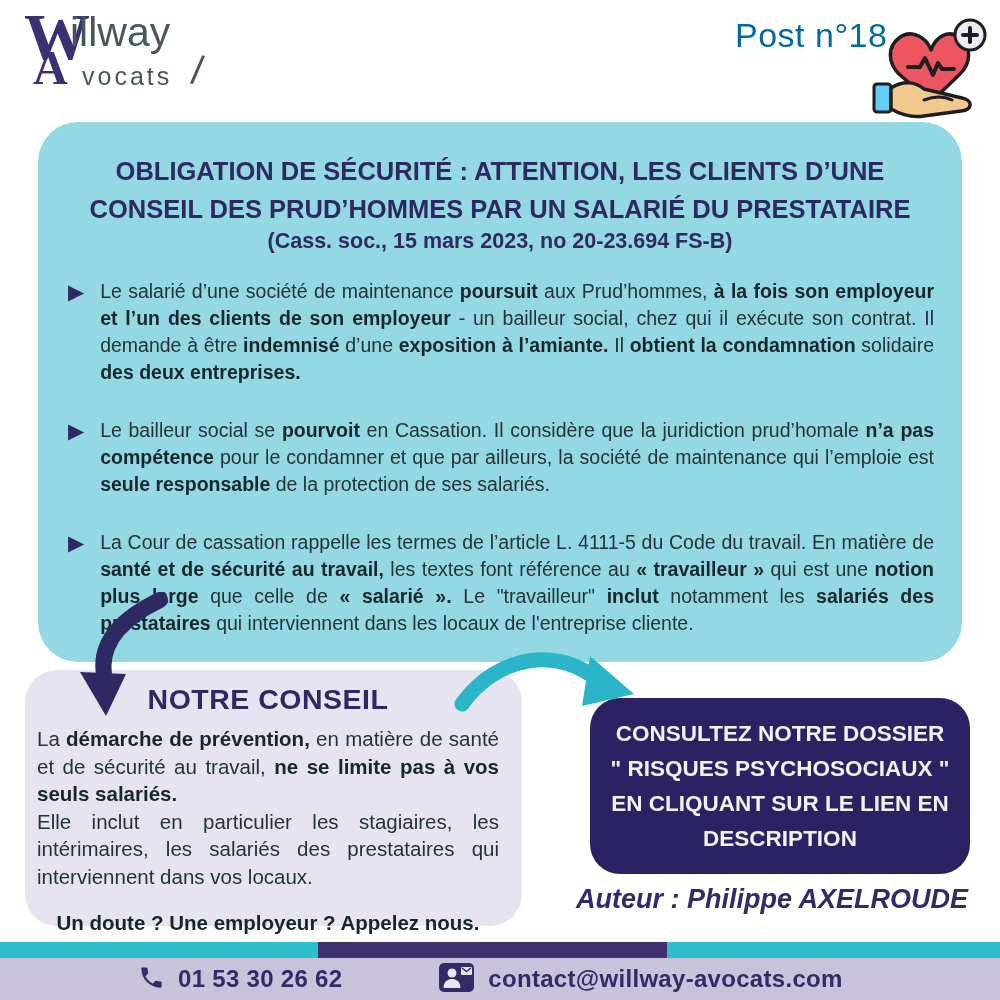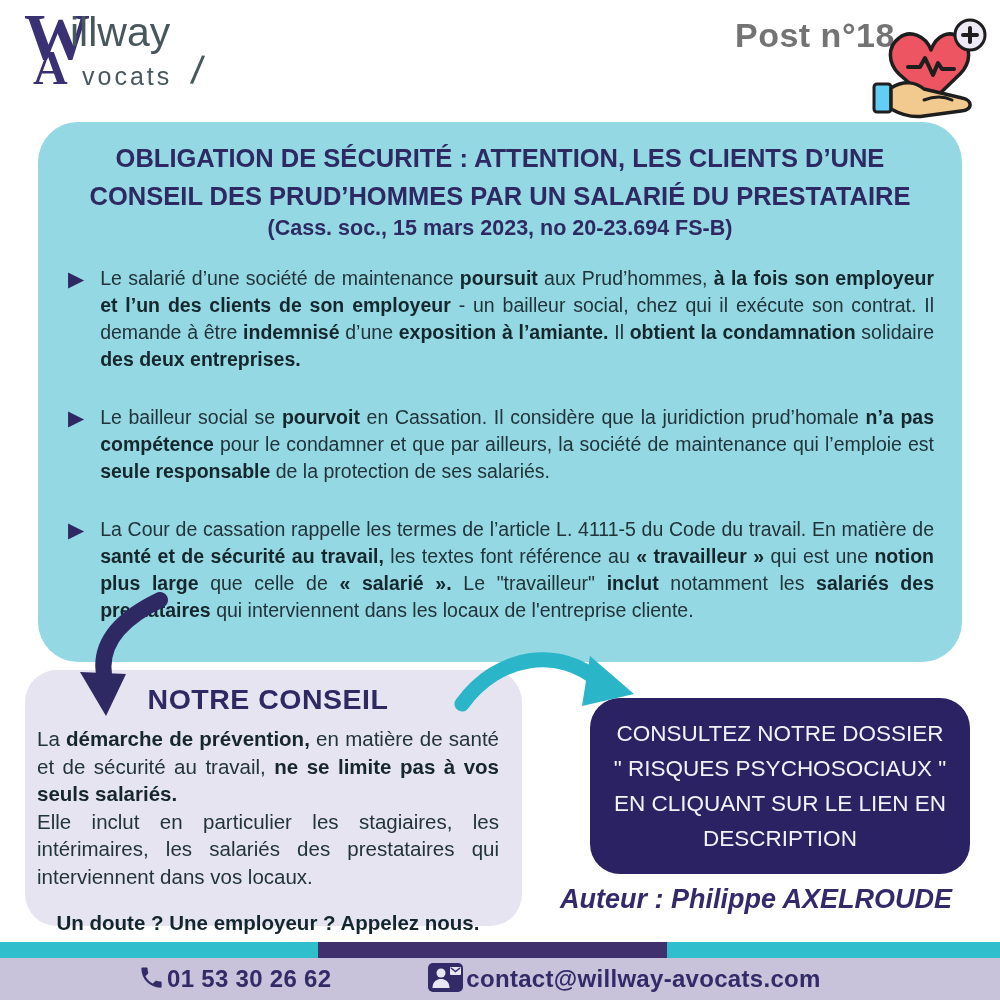--- a/index.html
+++ b/index.html
@@ -15,27 +15,27 @@
   .logo .brand{position:absolute;left:46px;top:2px;font-size:41px;color:#47575c;line-height:1;}
   .logo .subbrand{position:absolute;left:58px;top:54px;font-size:25px;letter-spacing:3px;
                   color:#47575c;line-height:1;}
   .logo .slash{position:absolute;left:168px;top:40px;font-size:40px;color:#47575c;
                transform:rotate(8deg);line-height:1;}
 
   .main-title{position:absolute;left:160px;top:30px;width:680px;text-align:center;
               color:#e1161d;font-weight:800;font-size:33px;line-height:44px;letter-spacing:.5px;}
   .main-title div{white-space:nowrap;}
 
-  .post-number{position:absolute;left:735px;top:16px;font-size:34px;font-weight:700;
-               color:#737373;letter-spacing:.5px;}
+  .post-number{position:absolute;left:735px;top:16px;font-size:34px;font-weight:400;
+               color:#0369a1;letter-spacing:.5px;}
   .health-icon{position:absolute;left:872px;top:18px;}
 
   
   .teal-box{position:absolute;left:38px;top:122px;width:924px;height:540px;
-            background:#93d8e2;border-radius:40px;box-sizing:border-box;padding-top:17px;}
+            background:#93d8e2;border-radius:40px;box-sizing:border-box;padding-top:30px;}
   .teal-heading{text-align:center;color:#2e2963;font-weight:800;font-size:25.5px;line-height:38px;}
   .teal-heading div{white-space:nowrap;}
   .teal-subheading{text-align:center;color:#2e2963;font-weight:800;font-size:21.5px;margin-top:1px;}
 
   .bullets{margin:24px 28px 0 30px;}
   .bullet{display:flex;gap:16px;margin-bottom:31px;}
   .bullet-arrow{flex:0 0 auto;color:#2e2963;font-size:21px;line-height:27px;}
   .bullet-text{flex:1;font-size:19.5px;line-height:27px;color:#22333a;text-align:justify;}
   .bullet-text b, .advice-text b{color:#16262d;}
 
@@ -46,36 +46,36 @@
   
   .advice-box{position:absolute;left:25px;top:670px;width:497px;height:256px;background:#e6e4f0;
               border-radius:32px;box-sizing:border-box;padding:13px 23px 0 12px;}
   .advice-title{text-align:center;color:#2e2963;font-weight:800;font-size:28.5px;letter-spacing:.5px;}
   .advice-text{margin-top:9px;font-size:20.5px;line-height:27.5px;color:#22333a;text-align:justify;}
   .advice-cta{margin-top:21px;text-align:center;font-weight:700;font-size:20.5px;color:#13262e;}
 
   
   .cta-box{position:absolute;left:590px;top:698px;width:380px;height:176px;background:#2a2263;
            border-radius:30px;display:flex;flex-direction:column;align-items:center;
-           justify-content:center;color:#f3f2f9;font-weight:400;font-size:22.5px;line-height:35px;
+           justify-content:center;color:#f3f2f9;font-weight:700;font-size:22.5px;line-height:35px;
            text-align:center;cursor:pointer;}
   .cta-box div{white-space:nowrap;}
 
-  .author{position:absolute;left:536px;top:884px;width:440px;text-align:center;
+  .author{position:absolute;left:552px;top:884px;width:440px;text-align:center;
           font-style:italic;font-weight:700;font-size:27px;color:#342a6b;}
 
   
   .stripe{position:absolute;left:0;top:942px;width:1000px;height:16px;display:flex;}
   .stripe .s1{width:318px;background:#2fbecb;}
   .stripe .s2{width:349px;background:#40306e;}
   .stripe .s3{flex:1;background:#2fbecb;}
 
   .footer-bar{position:absolute;left:0;top:958px;width:1000px;height:42px;background:#c8c3da;
               display:flex;align-items:center;box-sizing:border-box;padding-left:138px;}
-  .footer-phone,.footer-email{display:flex;align-items:center;gap:2px;cursor:pointer;}
+  .footer-phone,.footer-email{display:flex;align-items:center;gap:13px;cursor:pointer;}
   .footer-text{font-size:24px;font-weight:800;color:#332a68;letter-spacing:.3px;}
   .footer-gap{width:96px;}
 </style>
 </head>
 <body>
 
 <div class="poster">
 
   <div class="logo">
     <span class="mono-w">W</span>

